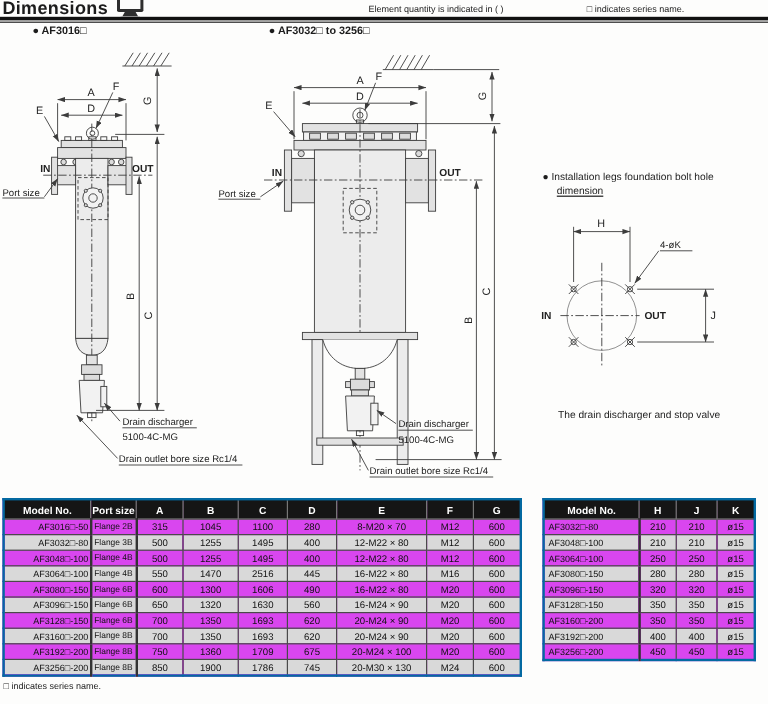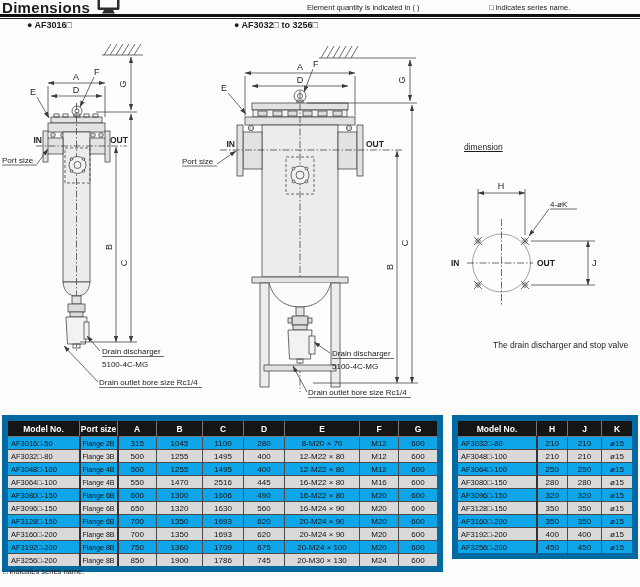--- a/index.html
+++ b/index.html
@@ -6,21 +6,21 @@
   .page{position:relative;width:640px;height:587px;background:#fdfdfc;overflow:hidden;
         font-family:"Liberation Sans","DejaVu Sans",sans-serif;color:#1c1c1c;}
   .abs{position:absolute;}
   .page-title{font-size:15px;font-weight:bold;letter-spacing:.3px;}
   .hdr-note{font-size:7.5px;color:#222;white-space:nowrap;}
   .rule-thick{left:0;top:14px;width:640px;height:3px;background:#111;}
   .rule-thin{left:0;top:18px;width:640px;height:1px;background:#222;}
   .fig-bullet{font-size:9px;font-weight:bold;white-space:nowrap;}
   .bolt-title{font-size:8.5px;line-height:1.45;white-space:nowrap;}
   .bolt-title .l2{padding-left:12px;text-decoration:underline;}
-  .xnote{font-size:8.5px;line-height:1.6;white-space:nowrap;margin-left:28px;}
+  .xnote{font-size:8.5px;line-height:1.6;white-space:nowrap;}
   .footnote{font-size:7.5px;}
 
   
   svg{overflow:visible;}
   .ln line,.ln path,.ln rect,.ln circle{stroke:#3c3c3c;stroke-width:.75;fill:none;}
   .fill-a{fill:#ececec !important;}
   .fill-b{fill:#e2e2e2 !important;}
   .fill-c{fill:#f2f2f2 !important;}
   .fill-d{fill:#dcdcdc !important;}
   .fill-w{fill:#fbfbfb !important;}
@@ -28,30 +28,30 @@
   .cl{stroke:#555;stroke-width:.55;stroke-dasharray:7 2 1.5 2;}
   .dash{stroke-dasharray:3 2;}
   .hatch{stroke:#444;stroke-width:.8;}
   .thickln{stroke-width:1.1;}
   text{fill:#222;stroke:none;font-family:"Liberation Sans","DejaVu Sans",sans-serif;}
   .t-dim{font-size:9px;}
   .t-io{font-size:8.5px;font-weight:bold;}
   .t-lbl{font-size:8px;}
 
   
-  table{border-collapse:collapse;table-layout:fixed;background:#0ea5e9;
-        border:6px solid #0369a1;font-size:8px;color:#111;}
+  table{border-collapse:collapse;table-layout:fixed;background:#d946ef;
+        border:2px solid #0369a1;font-size:8px;color:#111;}
   th{background:#151515;color:#fff;border:1px solid #777;height:15px;
      font-size:8.5px;font-weight:bold;padding:0;}
   td{border:1px solid #4a4a4a;height:12px;text-align:center;padding:0 1px;
      white-space:nowrap;overflow:hidden;}
   tbody tr:nth-child(even){background:#d9d9d9;}
   .tbl-main{width:423px;}
   .tbl-main th:nth-child(1),.tbl-main td:nth-child(1){width:71px;}
-  .tbl-main td:nth-child(1){text-align:left;padding-left:3px;font-size:7.5px;border-right:2px solid #333;}
+  .tbl-main td:nth-child(1){text-align:right;padding-left:3px;font-size:7.5px;border-right:2px solid #333;}
   .tbl-main th:nth-child(2),.tbl-main td:nth-child(2){width:37px;}
   .tbl-main td:nth-child(2){font-size:7px;border-right:2px solid #333;}
   .tbl-main th:nth-child(3),.tbl-main td:nth-child(3){width:38px;}
   .tbl-main th:nth-child(4),.tbl-main td:nth-child(4){width:45px;}
   .tbl-main th:nth-child(5),.tbl-main td:nth-child(5){width:40px;}
   .tbl-main th:nth-child(6),.tbl-main td:nth-child(6){width:40px;}
   .tbl-main th:nth-child(7),.tbl-main td:nth-child(7){width:74px;}
   .tbl-main th:nth-child(8),.tbl-main td:nth-child(8){width:38px;}
   .tbl-main th:nth-child(9),.tbl-main td:nth-child(9){width:38px;}
   .tbl-legs{width:171px;}
@@ -72,21 +72,21 @@
     <rect x="4" y="0" width="17" height="7.5" fill="#fdfdfc"></rect>
     <path d="M8,10 L17,10 L19,13.5 L6,13.5 Z" fill="#2e2e2e"></path>
     <rect x="4.5" y="14" width="16" height="1.8" fill="#2e2e2e"></rect>
   </svg>
   <div class="abs hdr-note" style="left:307px;top:3px">Element quantity is indicated in (  )</div>
   <div class="abs hdr-note" style="left:489px;top:3px">□ indicates series name.</div>
   <div class="abs rule-thick"></div>
   <div class="abs rule-thin"></div>
 
   <div class="abs fig-bullet" style="left:27px;top:20px">● AF3016□</div>
-  <div class="abs fig-bullet" style="left:234px;top:20px">● AF3032□ to 3256□</div>
+  <div class="abs fig-bullet" style="left:224px;top:20px">● AF3032□ to 3256□</div>
 
   <svg width="0" height="0" style="position:absolute">
     <defs>
       <marker id="arr" markerWidth="7" markerHeight="5" refX="6.3" refY="2.2" orient="auto-start-reverse" markerUnits="userSpaceOnUse">
         <path d="M0,0 L6.5,2.2 L0,4.4 Z" fill="#3c3c3c"></path>
       </marker>
     </defs>
   </svg>
 
   <svg class="abs ln" style="left:0;top:35px" width="215" height="375" viewBox="0 0 215 375">
@@ -274,20 +274,21 @@
     <line class="dim" x1="150" y1="318" x2="134" y2="307" marker-end="url(#arr)"></line>
     <text class="t-lbl" x="152" y="321">Drain discharger</text>
     <line x1="152" y1="323.5" x2="214" y2="323.5"></line>
     <text class="t-lbl" x="152" y="334">5100-4C-MG</text>
     <line class="dim" x1="127" y1="357" x2="113" y2="331" marker-end="url(#arr)"></line>
     <text class="t-lbl" x="128" y="360">Drain outlet bore size Rc1/4</text>
     <line x1="128" y1="362.5" x2="231" y2="362.5"></line>
   </svg>
 
   <div class="abs bolt-title" style="left:452px;top:141px">
+    <div>● Installation legs foundation bolt hole</div>
     <div class="l2">dimension</div>
   </div>
 
   <svg class="abs ln" style="left:445px;top:173px" width="195" height="135" viewBox="0 0 195 135">
     <circle cx="56.5" cy="90" r="29" style="stroke:#666;stroke-width:.6"></circle>
     <line class="cl" x1="56.5" y1="46" x2="56.5" y2="132"></line>
     <line class="cl" x1="22" y1="90" x2="88" y2="90"></line>
 
     <g style="stroke:#333;stroke-width:.8">
       <line x1="29" y1="64" x2="37" y2="72"></line>

